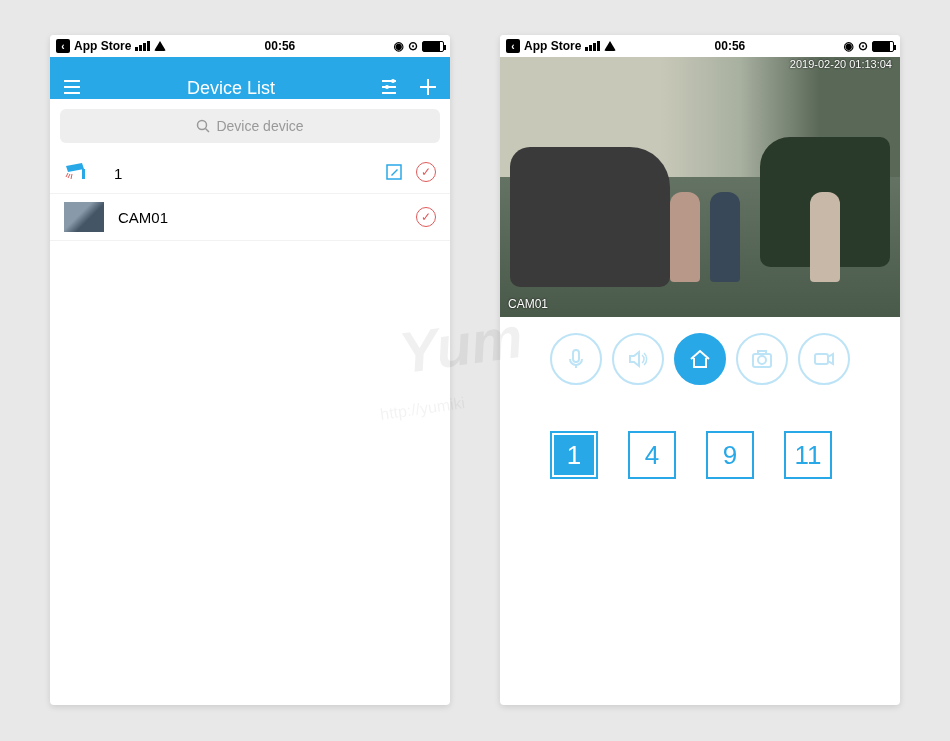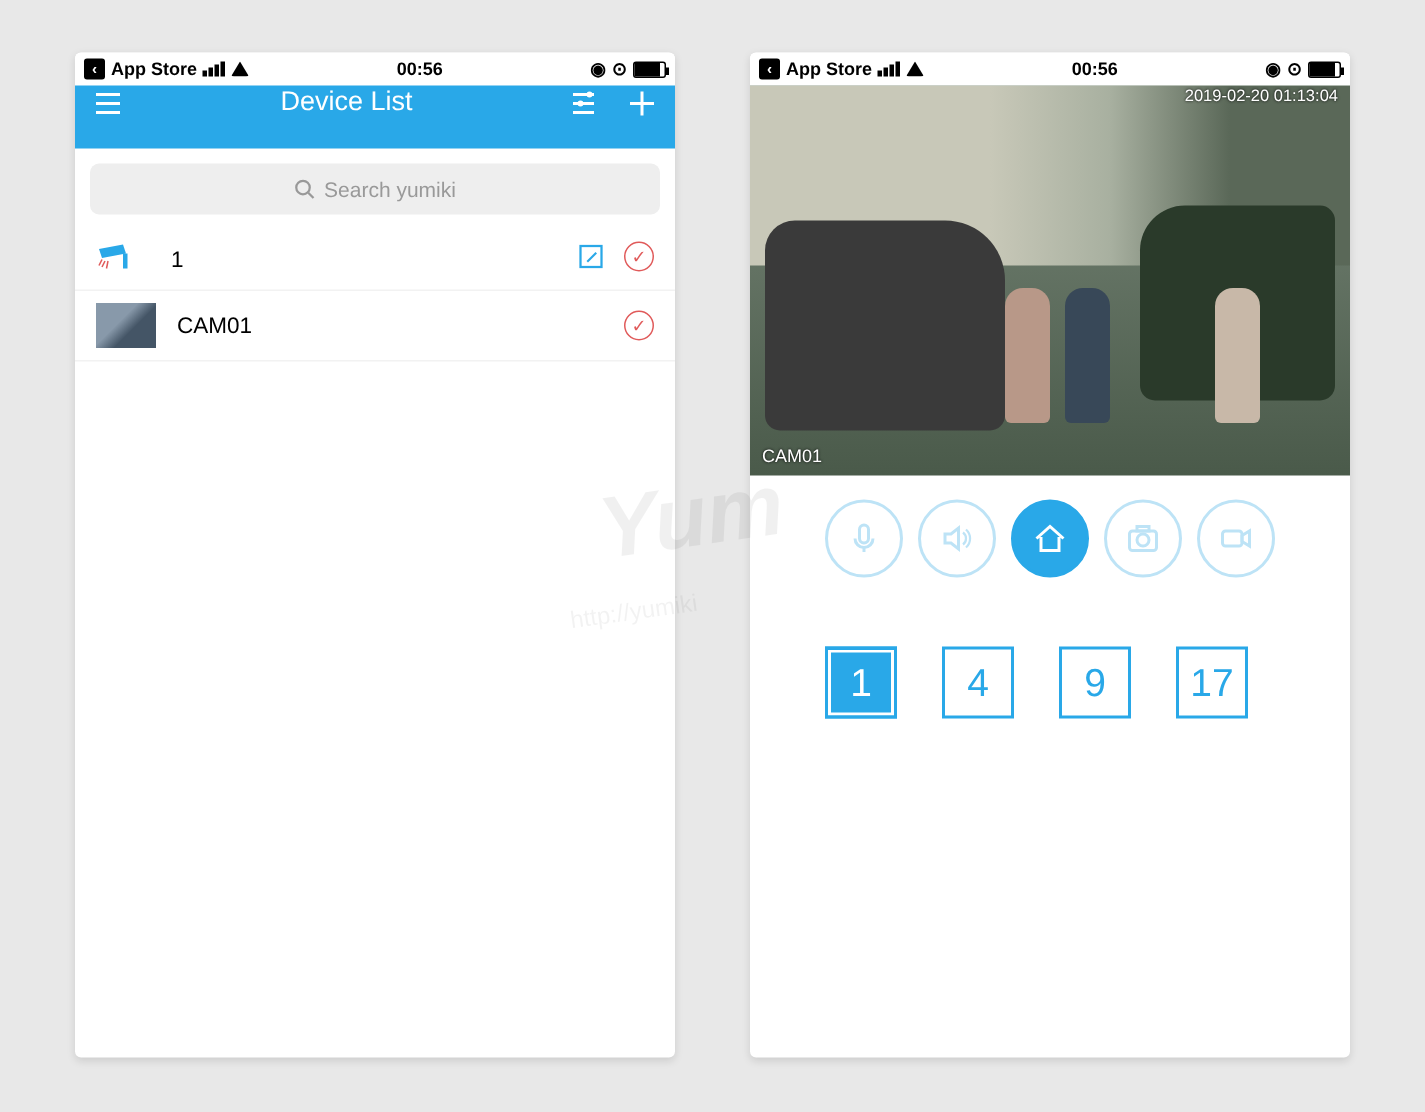--- a/index.html
+++ b/index.html
@@ -57,21 +57,21 @@
 }
 .battery::after {
   content: ''; position: absolute; right: -3px; top: 3px;
   width: 2px; height: 5px; background: #000;
 }
 .battery .fill { background: #000; height: 100%; width: 85%; }
 .header {
   height: 42px;
   background: #29a8e8;
   display: flex;
-  align-items: flex-start;
+  align-items: flex-end;
   justify-content: space-between;
   padding: 0 10px;
   color: #fff;
 }
 .header .h-title { font-size: 18px; font-weight: 400; }
 .h-icon { width: 24px; height: 24px; display: flex; align-items: center; justify-content: center; cursor: pointer; }
 .h-right { display: flex; gap: 14px; }
 
 .search {
   margin: 10px; height: 34px; background: #eeeeee;
@@ -207,21 +207,21 @@
           </svg>
       </div>
     </div>
   </div>
 
   <div class="search">
     <svg width="14" height="14" viewBox="0 0 14 14">
         <circle cx="6" cy="6" r="4.5" fill="none" stroke="#999" stroke-width="1.5"></circle>
         <line x1="9.5" y1="9.5" x2="13" y2="13" stroke="#999" stroke-width="1.5"></line>
       </svg>
-    <span>Search yumiki</span>
+    <span>Device device</span>
   </div>
 
   <div class="row">
     <div class="cam-icon">
       <svg width="30" height="20" viewBox="0 0 30 20">
           <path d="M2 5 L18 2 L20 8 L4 11 Z" fill="#29a8e8"></path>
           <rect x="18" y="8" width="3" height="10" fill="#29a8e8"></rect>
           <line x1="4" y1="12" x2="2" y2="16" stroke="#e05a5a" stroke-width="1"></line>
           <line x1="6" y1="13" x2="4" y2="17" stroke="#e05a5a" stroke-width="1"></line>
           <line x1="8" y1="13" x2="7" y2="18" stroke="#e05a5a" stroke-width="1"></line>
@@ -324,20 +324,20 @@
       <div class="grid-btn filled">
           <span>1</span>
         </div>
       <div class="grid-btn">
           <span>4</span>
         </div>
       <div class="grid-btn">
           <span>9</span>
         </div>
       <div class="grid-btn">
-          <span>17</span>
+          <span>11</span>
         </div>
     </div>
   </div>
 </div>
 
 <div class="watermark">Yum</div>
 <div class="watermark-sub">http://yumiki</div>
 
 </body></html>

